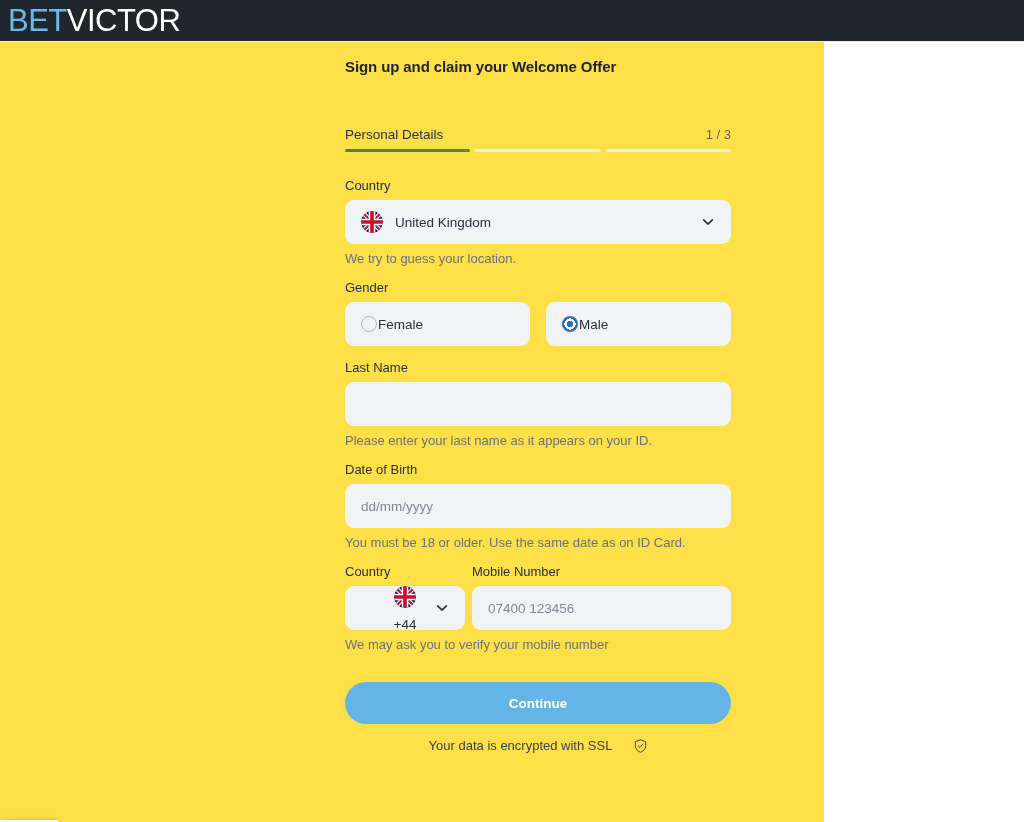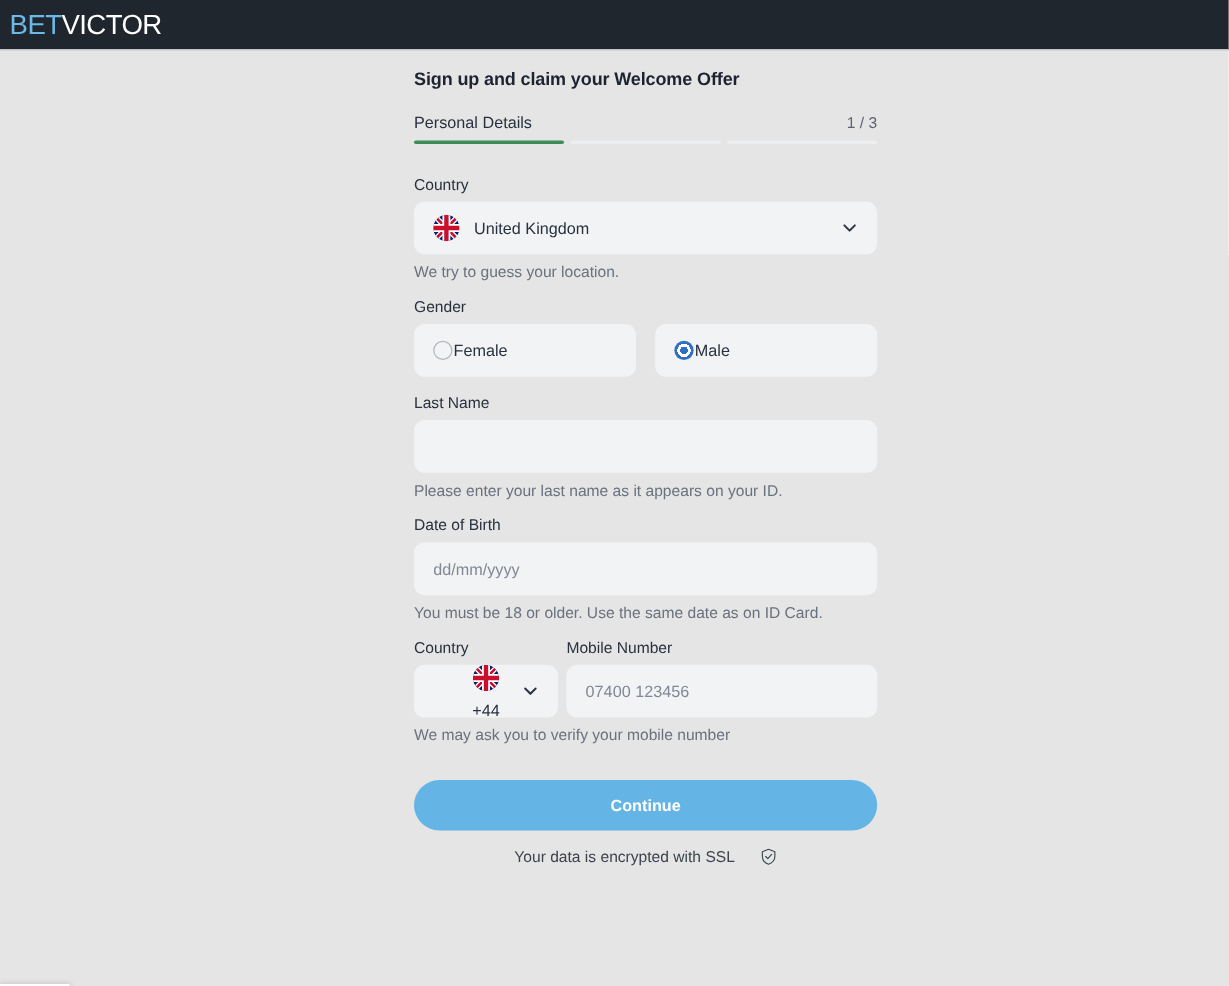--- a/index.html
+++ b/index.html
@@ -15,35 +15,35 @@
   .site-header {
     width: 1024px;
     height: 42px;
     background: #20262e;
     display: flex;
     align-items: center;
     padding-left: 8px;
     border-bottom: 1px solid #e9eaec;
   }
   .logo {
-    font-size: 23px;
+    font-size: 31px;
     letter-spacing: -0.5px;
     font-weight: 400;
     line-height: 1;
     white-space: nowrap;
   }
   .logo-bet { color: #6cb9e8; }
   .logo-victor { color: #ffffff; }
 
   
   .page {
     position: relative;
-    width: 1024px;
+    width: 824px;
     height: 780px;
-    background: #e5e5e5;
+    background: #fde047;
     padding-left: 25px;
   }
   .form-col {
     position: absolute;
     left: 345px;
     top: 16px;
     width: 386px;
   }
 
   .form-title {
@@ -54,21 +54,21 @@
     letter-spacing: -0.1px;
   }
 
   .step-row {
     display: flex;
     justify-content: space-between;
     align-items: baseline;
     margin-bottom: 7px;
   }
   .step-name { font-size: 13.5px; color: #29313f; }
-  .step-count { font-size: 13px; color: #5d6470; }
+  .step-count { font-size: 13px; color: #5d6470; margin-top: 32px; }
 
   .progress {
     display: flex;
     gap: 5px;
     margin-bottom: 26px;
   }
   .progress-seg {
     height: 3px;
     flex: 1;
     background: #eceef0;

